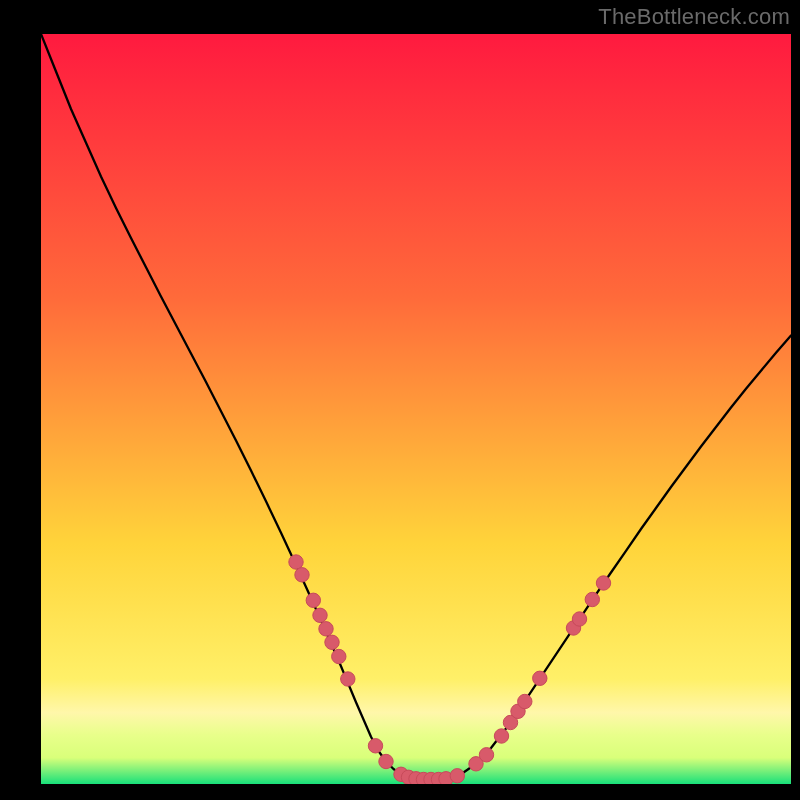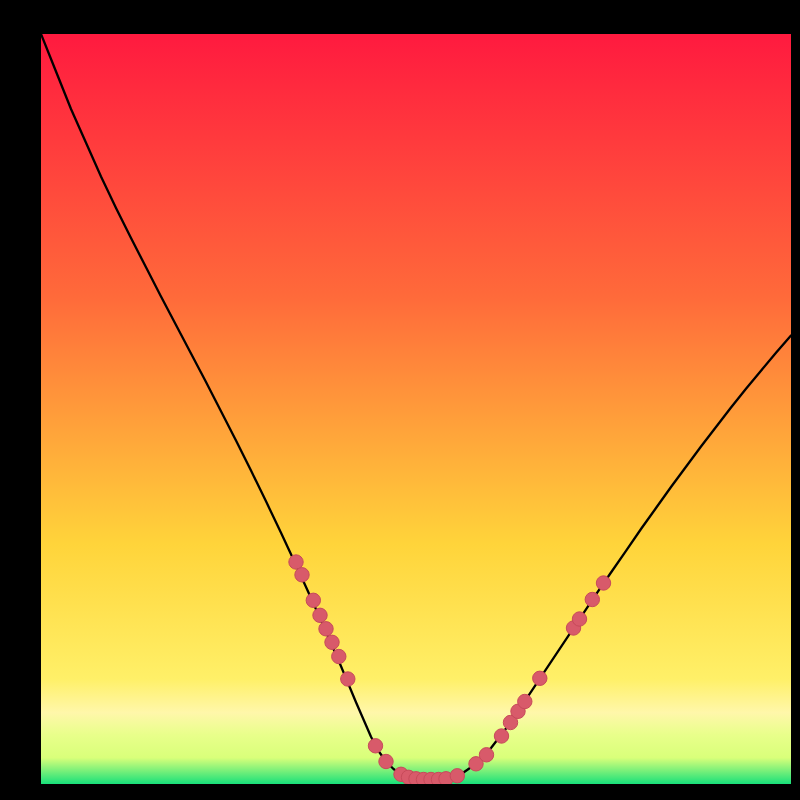--- a/index.html
+++ b/index.html
@@ -32,20 +32,21 @@
     top: 34px;
     width: 750px;
     height: 750px;
   }
 </style>
 </head>
 <body>
 
 <div class="frame">
 
+  <div class="watermark">TheBottleneck.com</div>
 
   <svg class="plot" viewBox="0 0 750 750" preserveAspectRatio="none">
     <defs>
       <linearGradient id="bg-grad" x1="0" y1="0" x2="0" y2="1">
         <stop id="g0" offset="0%" stop-color="#ff1a3f"></stop>
         <stop id="g1" offset="35%" stop-color="#ff6a3a"></stop>
         <stop id="g2" offset="68%" stop-color="#ffd43a"></stop>
         <stop id="g3" offset="86%" stop-color="#fff068"></stop>
         <stop id="g4" offset="90.5%" stop-color="#fff7aa"></stop>
         <stop id="g5" offset="93.5%" stop-color="#e8ff8a"></stop>

